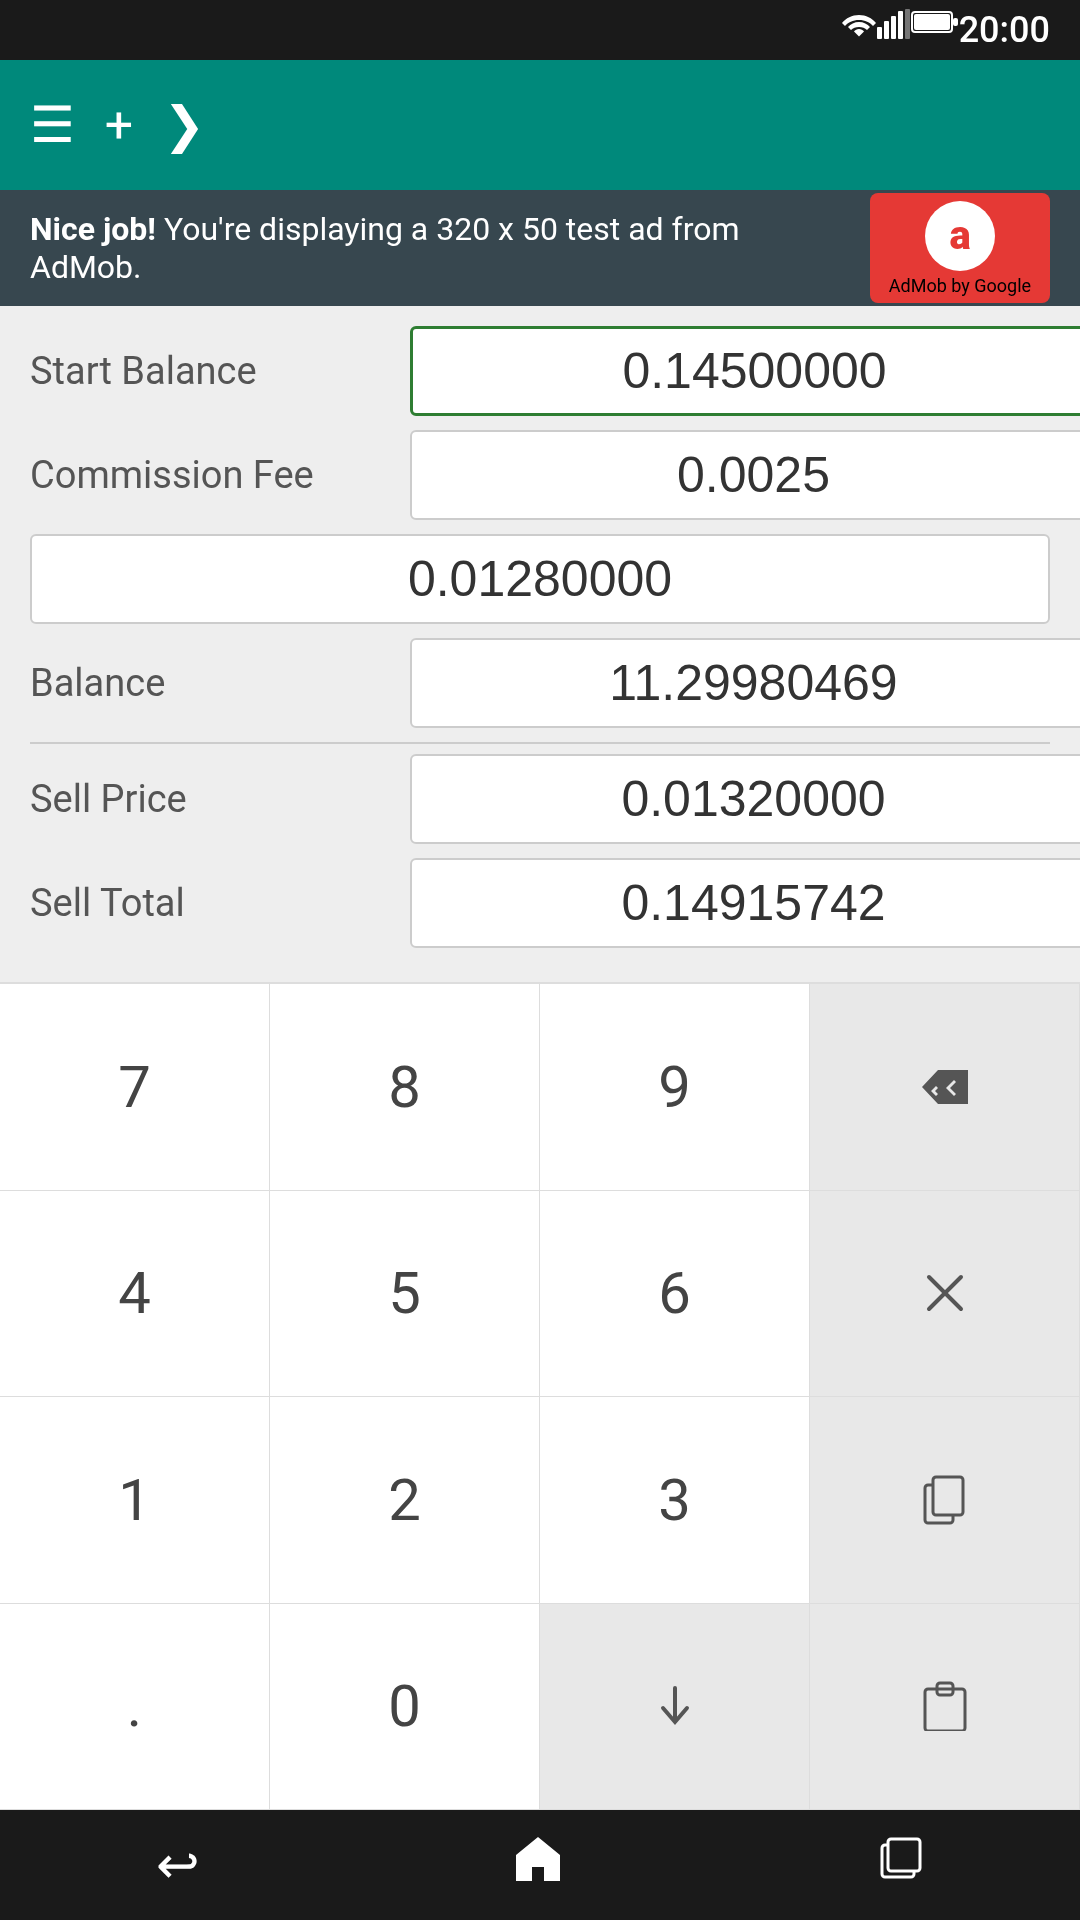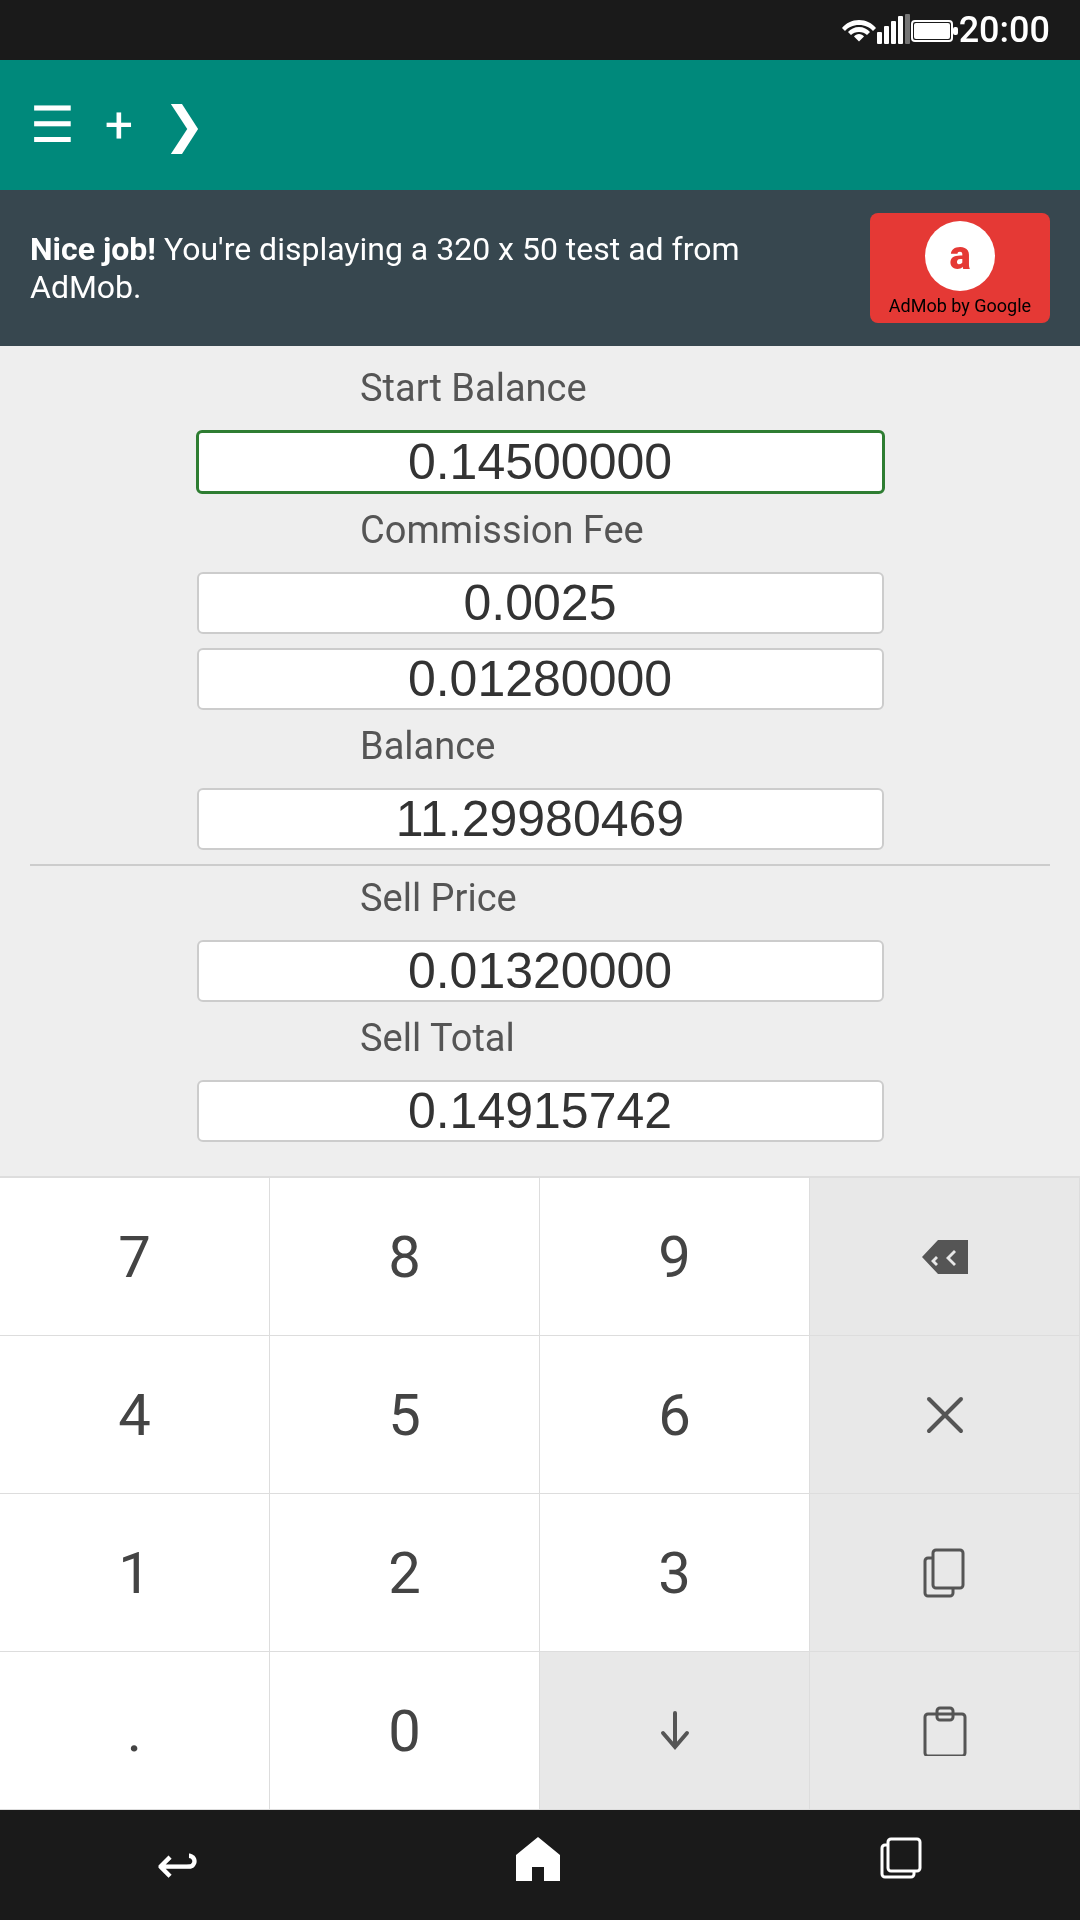--- a/index.html
+++ b/index.html
@@ -22,21 +22,21 @@
       display: flex;
       align-items: center;
       justify-content: flex-end;
       padding: 0 30px;
       gap: 18px;
       flex-shrink: 0;
     }
 
     .status-icons {
       display: flex;
-      align-items: flex-end;
+      align-items: flex-start;
     }
 
     .status-time {
       color: white;
       font-size: 36px;
       font-weight: 500;
     }
 
     .wifi-icon, .signal-icon, .battery-icon {
       color: white;
@@ -78,21 +78,21 @@
 
     .action-icon {
       color: white;
       font-size: 50px;
       cursor: pointer;
     }
 
     
     .ad-banner {
       background: #37474f;
-      height: 156px;
+      height: 116px;
       display: flex;
       align-items: center;
       padding: 0 30px;
       flex-shrink: 0;
       gap: 14px;
     }
 
     .ad-text {
       color: white;
       font-size: 32px;
@@ -139,21 +139,20 @@
       background: #eeeeee;
       padding: 20px 30px;
       flex-shrink: 0;
     }
 
     .form-row {
       display: flex;
       align-items: center;
       margin-bottom: 14px;
       gap: 20px;
-      flex-direction: column;
     }
 
     .form-label {
       font-size: 38px;
       color: #555;
       width: 360px;
       flex-shrink: 0;
     }
 
     .form-input {

